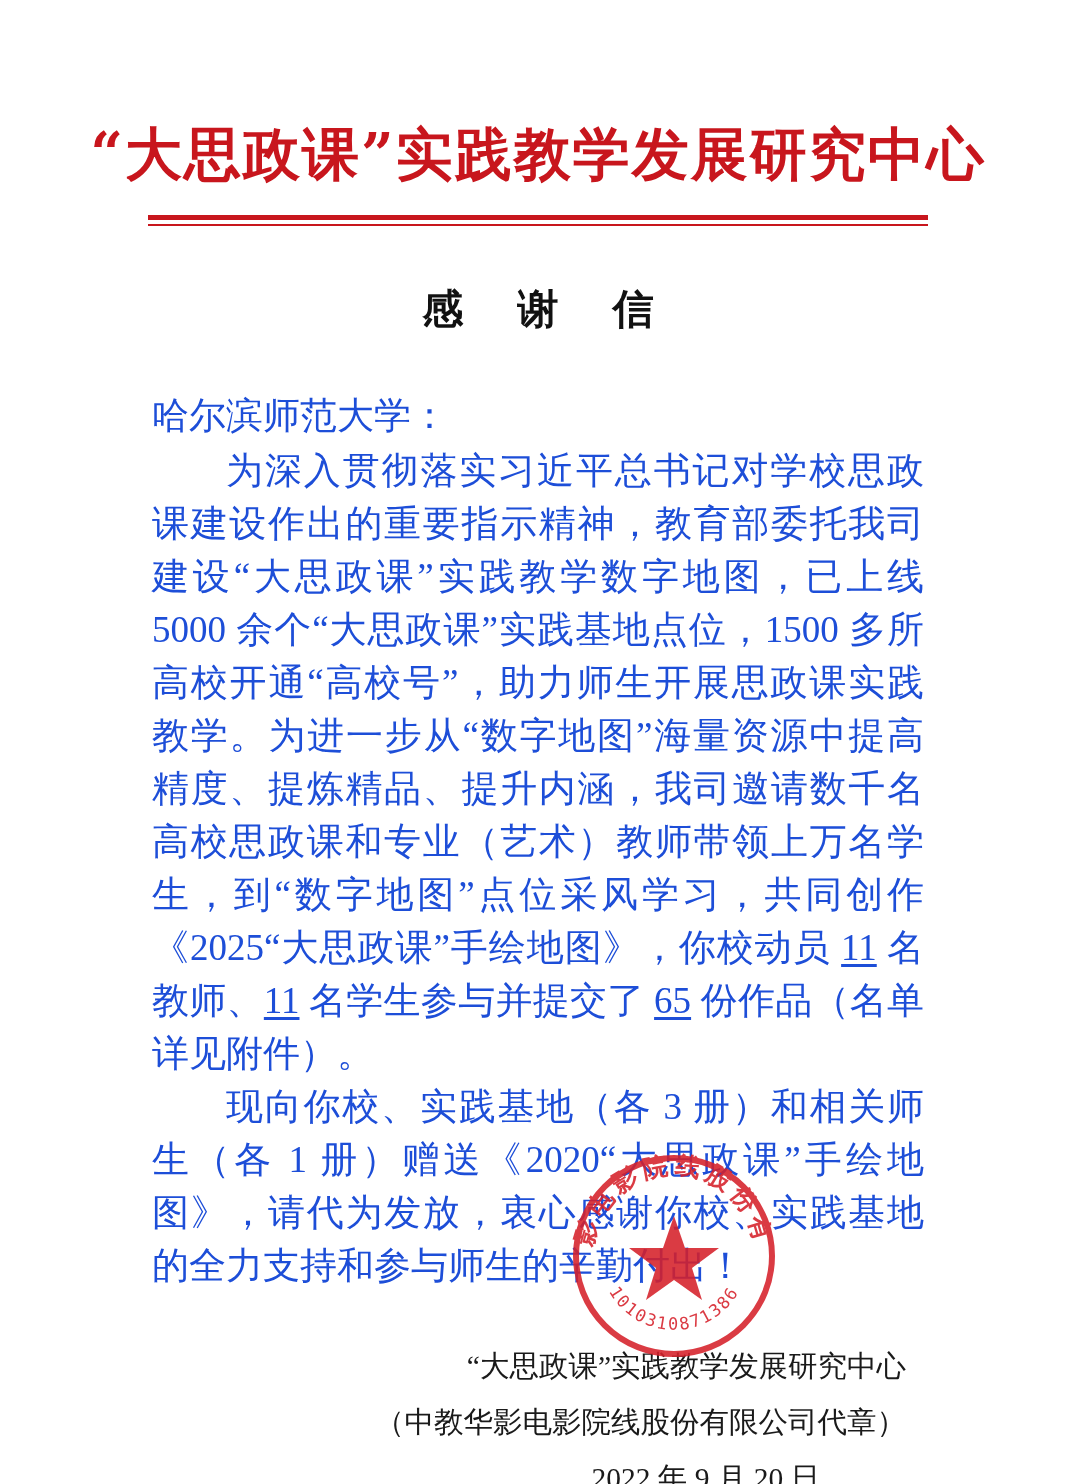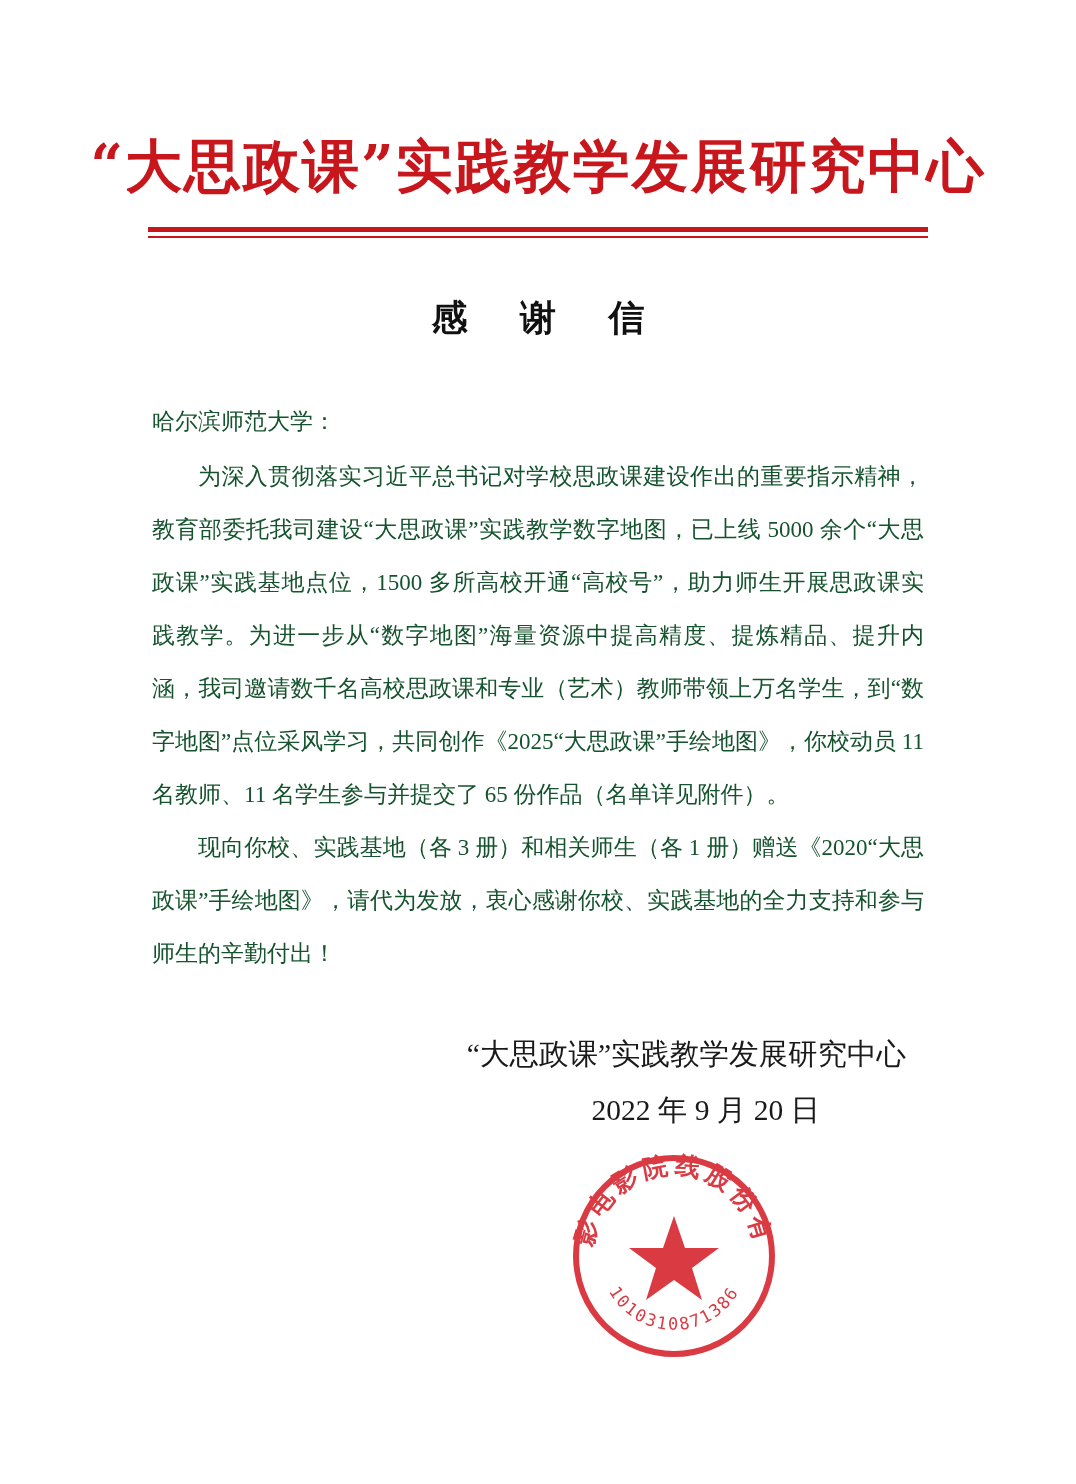--- a/index.html
+++ b/index.html
@@ -12,21 +12,21 @@
     height: 1484px;
     position: relative;
     font-family: "Liberation Serif", "DejaVu Serif", serif;
     color: #1a1a1a;
     overflow: hidden;
   }
 
   .page {
     position: absolute;
     inset: 0;
-    padding: 12px;
+    padding: 0;
   }
 
   
   .letterhead {
     text-align: center;
     margin-top: 118px;
   }
   .letterhead-title {
     font-family: "DejaVu Serif", "Liberation Serif", serif;
     font-weight: bold;
@@ -51,45 +51,46 @@
     height: 2px;
     background: #c8161d;
   }
 
   
   .doc-title {
     text-align: center;
     margin-top: 56px;
     font-family: "DejaVu Serif", "Liberation Serif", serif;
     font-weight: bold;
-    font-size: 36px;
+    font-size: 41px;
     letter-spacing: 20px;
     text-indent: 20px;
     color: #111;
   }
 
   
   .body-wrap {
     margin: 52px auto 0 auto;
     width: 772px;
-    font-size: 23px;
+    font-size: 37px;
     line-height: 53px;
-    color: #14532d;
+    color: #1d4ed8;
     font-family: "Liberation Serif", "DejaVu Serif", serif;
   }
   .salutation {
     margin: 0 0 2px 0;
   }
   .para {
     margin: 0;
     text-indent: 2em;
     text-align: justify;
     text-justify: inter-ideograph;
   }
   .u {
+    text-decoration: underline;
     text-underline-offset: 4px;
     margin-top: 31px;
   }
 
   
   .sign-block {
     position: relative;
     margin: 46px auto 0 auto;
     width: 772px;
     font-size: 29.5px;
@@ -141,20 +142,21 @@
   <div class="body-wrap">
     <p class="salutation">哈尔滨师范大学：</p>
 
     <p class="para">为深入贯彻落实习近平总书记对学校思政课建设作出的重要指示精神，教育部委托我司建设“大思政课”实践教学数字地图，已上线 5000 余个“大思政课”实践基地点位，1500 多所高校开通“高校号”，助力师生开展思政课实践教学。为进一步从“数字地图”海量资源中提高精度、提炼精品、提升内涵，我司邀请数千名高校思政课和专业（艺术）教师带领上万名学生，到“数字地图”点位采风学习，共同创作《2025“大思政课”手绘地图》，你校动员 <span class="u">11</span> 名教师、<span class="u">11</span> 名学生参与并提交了 <span class="u">65</span> 份作品（名单详见附件）。</p>
 
     <p class="para">现向你校、实践基地（各 3 册）和相关师生（各 1 册）赠送《2020“大思政课”手绘地图》，请代为发放，衷心感谢你校、实践基地的全力支持和参与师生的辛勤付出！</p>
   </div>
 
   <div class="sign-block">
     <span class="sign-line">“大思政课”实践教学发展研究中心</span>
+    <span class="sign-line">（中教华影电影院线股份有限公司代章）</span>
     <span class="sign-date">2022 年 9 月 20 日</span>
   </div>
 
   <div class="seal">
     <svg width="216" height="216" viewBox="0 0 216 216" xmlns="http://www.w3.org/2000/svg">
       <defs>
         <path id="arcTop" d="M 26,108 A 82,82 0 0 1 190,108" fill="none"></path>
         <path id="arcBottom" d="M 34,108 A 74,74 0 0 0 182,108" fill="none"></path>
       </defs>
       <g opacity="0.88">

